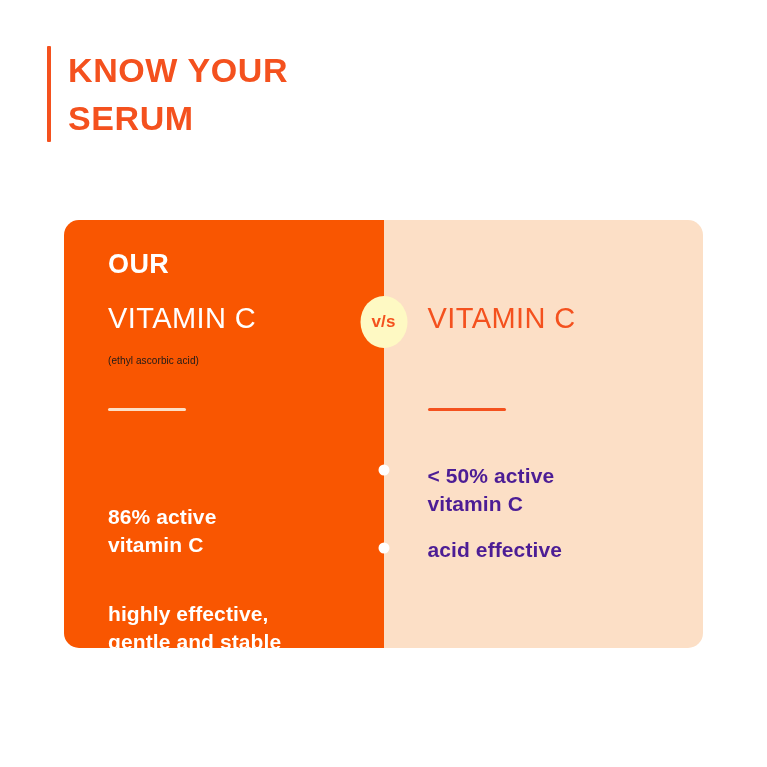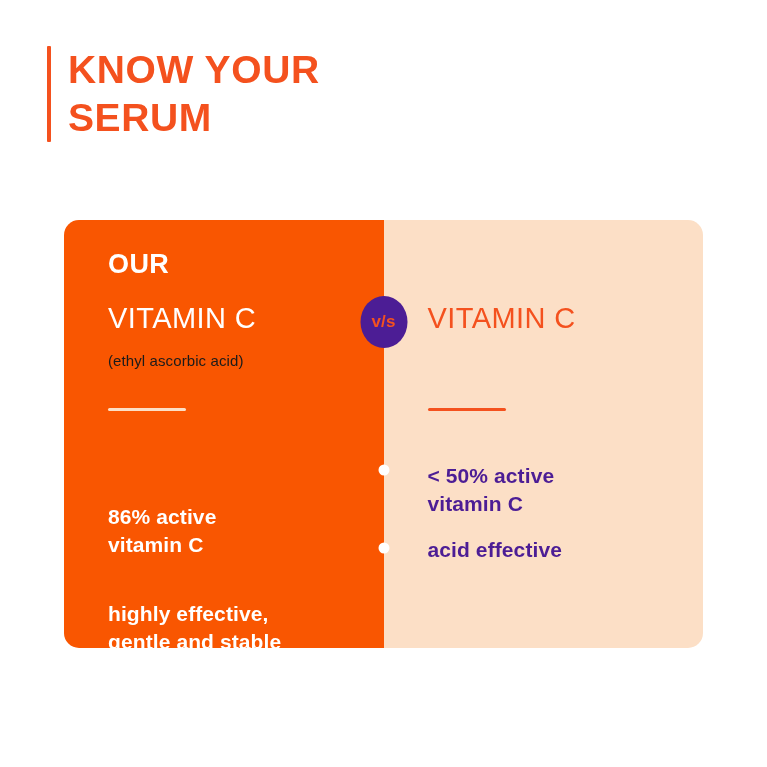--- a/index.html
+++ b/index.html
@@ -28,21 +28,21 @@
     width:4px;
     background:#f4511e;
     border-radius:1px;
     flex:0 0 4px;
   }
   .headline-text {
     margin-left:17px;
     color:#f4511e;
     font-family:"Liberation Sans", sans-serif;
     font-weight:bold;
-    font-size:39px;
+    font-size:34px;
     line-height:48px;
     letter-spacing:0.6px;
     text-transform:uppercase;
     white-space:pre-line;
   }
 
   
   .card {
     position:absolute;
     left:64px; top:220px;
@@ -76,21 +76,21 @@
     position:absolute;
     top:80px; left:0;
     font-size:29px;
     font-weight:normal;
     letter-spacing:0.4px;
     line-height:36px;
   }
   .p-sub {
     position:absolute;
     top:130px; left:0;
-    font-size:15px;
+    font-size:10px;
     font-weight:normal;
     letter-spacing:0.1px;
     line-height:22px;
     color:#1b1b1b;
   }
 
   .panel-ours  .p-kicker,
   .panel-ours  .p-title { color:#ffffff; }
   .panel-other .p-kicker,
   .panel-other .p-title { color:#f4511e; }
@@ -122,21 +122,21 @@
   .panel-ours  .p-item { color:#ffffff;margin-top:41px; }
   .panel-other .p-item { color:#4c1d95; }
 
   
   .vs-badge {
     position:absolute;
     left:50%; top:76px;
     transform:translateX(-50%);
     width:47px; height:52px;
     border-radius:50%;
-    background:#4c1d95;
+    background:#fef9c3;
     display:flex;
     align-items:center;
     justify-content:center;
     color:#f4511e;
     font-size:17px;
     font-weight:bold;
     letter-spacing:0.2px;
     z-index:4;
   }
 

